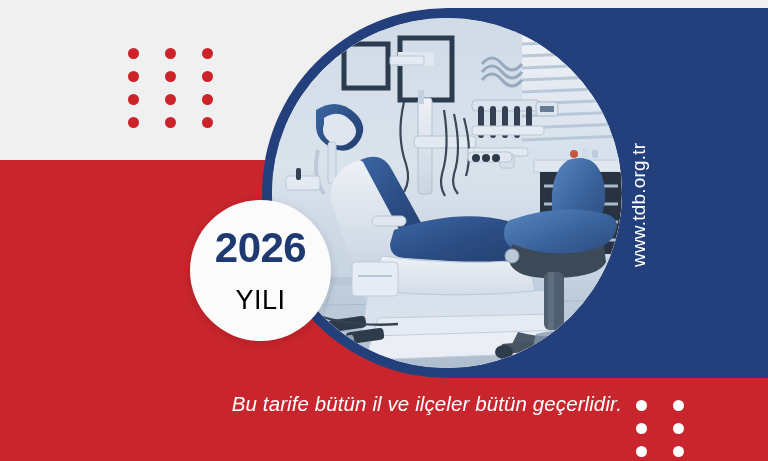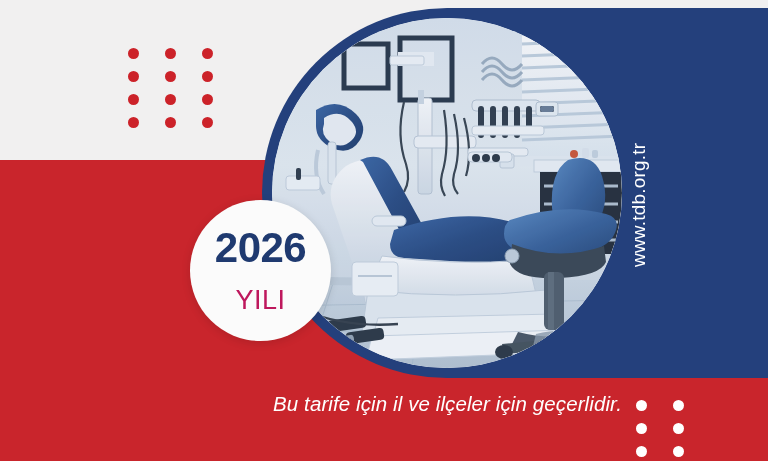--- a/index.html
+++ b/index.html
@@ -88,21 +88,21 @@
     font-size: 42px;
     font-weight: bold;
     color: #1f3a70;
     letter-spacing: -0.5px;
     line-height: 1;
     margin-bottom: 18px;
   }
   .badge-sub {
     font-size: 27px;
     font-weight: 400;
-    color: #be185d;
+    color: #000000;
     letter-spacing: 0.5px;
     line-height: 1;
     text-align: right;
   }
 
   
   .url-vertical {
     position: absolute;
     left: 628px;
     top: 120px;
@@ -353,21 +353,21 @@
     </div>
   </div>
 
   <div class="badge-circle">
     <div class="badge-year">2026</div>
     <div class="badge-sub">YILI</div>
   </div>
 
   <div class="url-vertical">www.tdb.org.tr</div>
 
-  <div class="tagline">Bu tarife için il ve ilçeler için geçerlidir.</div>
+  <div class="tagline">Bu tarife bütün il ve ilçeler bütün geçerlidir.</div>
 
   <div class="dotgrid" id="dots-topleft">
     <div class="dot"></div>
     <div class="dot"></div>
     <div class="dot"></div>
     <div class="dot"></div>
     <div class="dot"></div>
     <div class="dot"></div>
     <div class="dot"></div>
     <div class="dot"></div>

